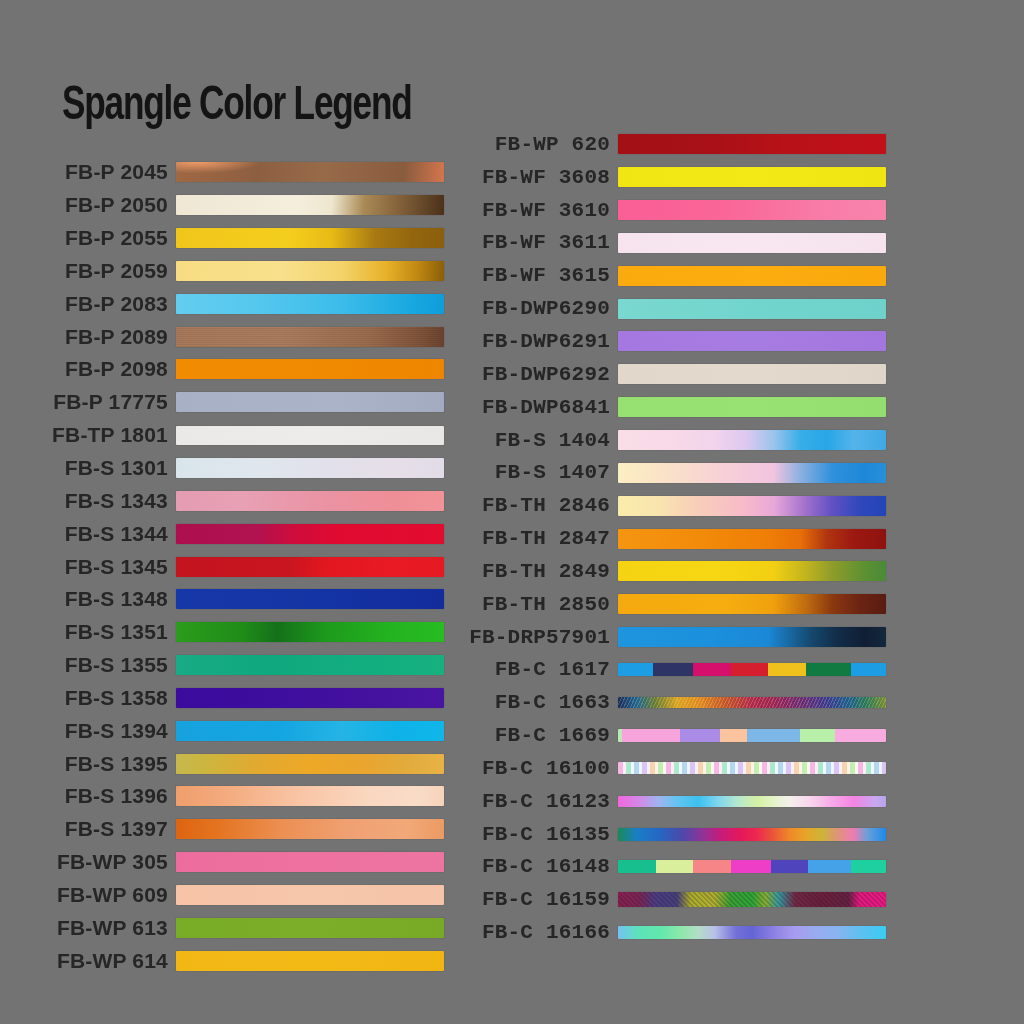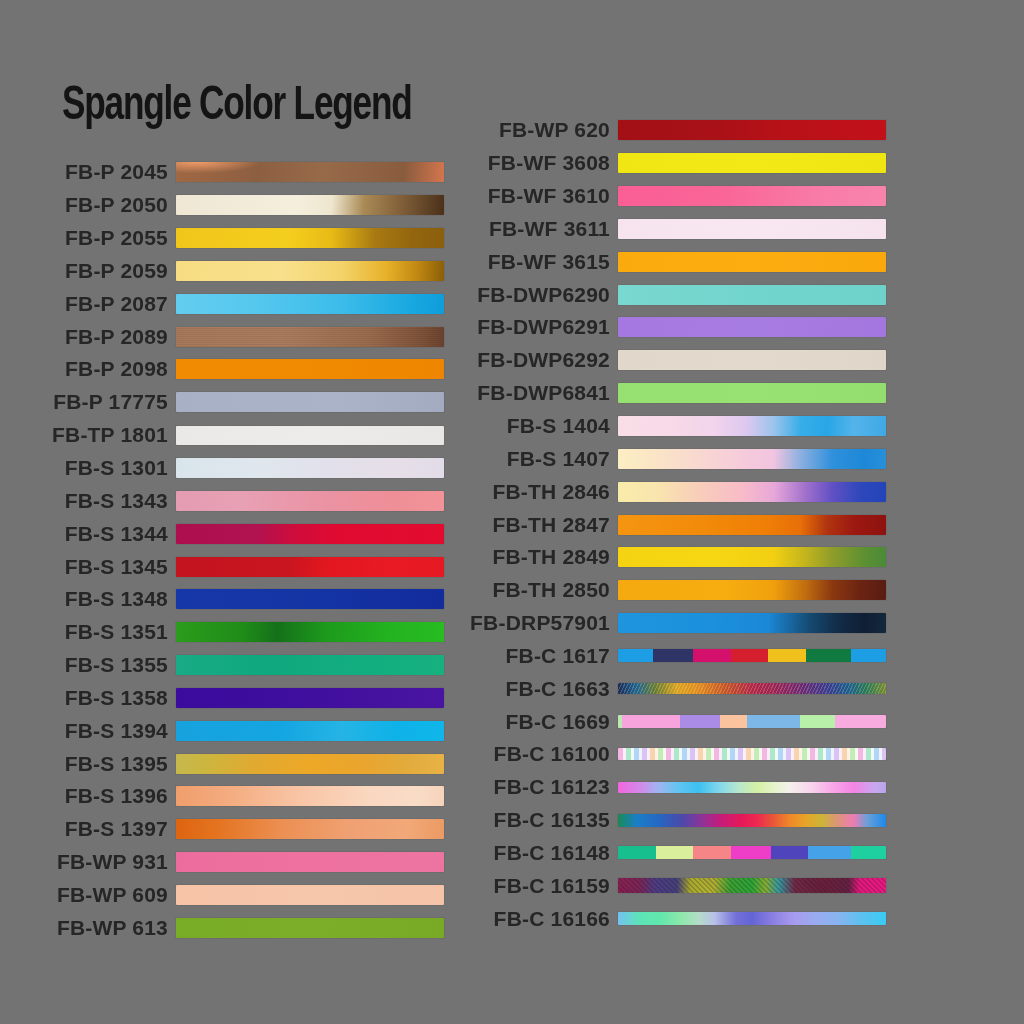--- a/index.html
+++ b/index.html
@@ -1,21 +1,21 @@
 <!DOCTYPE html>
 <html><head>
 <meta charset="utf-8">
 <style>
   html,body{margin:0;padding:0;}
   body{width:1024px;height:1024px;background:#ffffff;font-family:"Liberation Sans",sans-serif;overflow:hidden;position:relative;}
   .page{position:absolute;inset:0;background:#737373;}
   .title{position:absolute;left:62px;top:76px;margin:0;font-size:44px;font-weight:800;color:#141414;letter-spacing:-1.5px;transform:scale(0.80,1.08);transform-origin:left top;white-space:nowrap;}
   .col{position:absolute;display:flex;flex-direction:column;}
   .col-left{left:38px;top:156px;width:406px;}
-  .col-right{left:460px;top:114px;width:426px;}
+  .col-right{left:460px;top:128px;width:426px;font-family:Liberation Mono, monospace;}
   .row{height:32.85px;display:flex;align-items:center;}
   .label{display:inline-block;text-align:right;font-size:21px;font-weight:700;color:#262626;letter-spacing:0.2px;white-space:nowrap;flex:0 0 auto;}
   .col-left .label{width:130px;}
   .col-right .label{width:150px;}
   .bar{display:inline-block;width:268px;margin-left:8px;flex:0 0 auto;border-radius:1px;box-shadow:0 0 0 1px rgba(0,0,0,0.05);}
 </style>
 </head>
 <body>
 
 <div class="page">
@@ -35,21 +35,21 @@
     <span class="label">FB-P 2055</span>
     <span class="bar" style="background: linear-gradient(93deg, rgb(240, 198, 27) 0%, rgb(244, 206, 30) 42%, rgb(232, 186, 21) 58%, rgb(168, 122, 18) 74%, rgb(147, 102, 14) 88%, rgb(138, 94, 12) 100%); height: 20px;"></span>
   </div>
 
   <div class="row">
     <span class="label">FB-P 2059</span>
     <span class="bar" style="background: linear-gradient(93deg, rgb(247, 220, 130) 0%, rgb(248, 224, 140) 40%, rgb(243, 211, 106) 62%, rgb(232, 178, 42) 78%, rgb(192, 136, 18) 90%, rgb(138, 94, 8) 100%); height: 20px;"></span>
   </div>
 
   <div class="row">
-    <span class="label">FB-P 2087</span>
+    <span class="label">FB-P 2083</span>
     <span class="bar" style="background: linear-gradient(92deg, rgb(99, 205, 239) 0%, rgb(85, 200, 238) 30%, rgb(60, 188, 234) 62%, rgb(24, 168, 224) 88%, rgb(15, 157, 219) 100%); height: 20px;"></span>
   </div>
 
   <div class="row">
     <span class="label">FB-P 2089</span>
     <span class="bar" style="background: repeating-linear-gradient(0deg, rgba(60, 30, 10, 0.1) 0px, rgba(60, 30, 10, 0.1) 1px, rgba(255, 255, 255, 0) 1px, rgba(255, 255, 255, 0) 2px), linear-gradient(92deg, rgb(168, 122, 92) 0%, rgb(170, 125, 96) 40%, rgb(154, 108, 78) 72%, rgb(126, 82, 58) 92%, rgb(106, 66, 46) 100%); height: 20px;"></span>
   </div>
 
   <div class="row">
     <span class="label">FB-P 2098</span>
@@ -121,34 +121,38 @@
     <span class="bar" style="background: linear-gradient(92deg, rgb(240, 158, 108) 0%, rgb(244, 172, 128) 20%, rgb(248, 196, 164) 45%, rgb(250, 214, 190) 70%, rgb(249, 220, 200) 90%, rgb(246, 210, 186) 100%); height: 20px;"></span>
   </div>
 
   <div class="row">
     <span class="label">FB-S 1397</span>
     <span class="bar" style="background: linear-gradient(96deg, rgb(221, 100, 16) 0%, rgb(228, 115, 31) 15%, rgb(236, 144, 84) 40%, rgb(240, 161, 115) 65%, rgb(242, 168, 120) 86%, rgb(235, 154, 98) 100%); height: 20px;"></span>
   </div>
 
 
   <div class="row">
-    <span class="label">FB-WP 931</span>
+    <span class="label">FB-WP 305</span>
     <span class="bar" style="background: linear-gradient(92deg, rgb(236, 109, 157) 0%, rgb(238, 113, 159) 50%, rgb(237, 116, 160) 100%); height: 20px;"></span>
   </div>
 
   <div class="row">
     <span class="label">FB-WP 609</span>
     <span class="bar" style="background: linear-gradient(92deg, rgb(246, 195, 166) 0%, rgb(247, 199, 171) 50%, rgb(245, 196, 168) 100%); height: 20px;"></span>
   </div>
 
   <div class="row">
     <span class="label">FB-WP 613</span>
     <span class="bar" style="background: linear-gradient(92deg, rgb(121, 172, 38) 0%, rgb(124, 174, 41) 50%, rgb(120, 170, 38) 100%); height: 20px;"></span>
   </div>
 
+  <div class="row">
+    <span class="label">FB-WP 614</span>
+    <span class="bar" style="background: linear-gradient(92deg, rgb(242, 183, 20) 0%, rgb(243, 186, 22) 50%, rgb(241, 181, 18) 100%); height: 20px;"></span>
+  </div>
 </div>
   <div class="col col-right" id="column-right">
   <div class="row">
     <span class="label">FB-WP 620</span>
     <span class="bar" style="background: linear-gradient(92deg, rgb(162, 16, 22) 0%, rgb(168, 17, 23) 35%, rgb(184, 17, 24) 62%, rgb(193, 17, 25) 100%); height: 20px;"></span>
   </div>
 
 
   <div class="row">
     <span class="label">FB-WF 3608</span>

